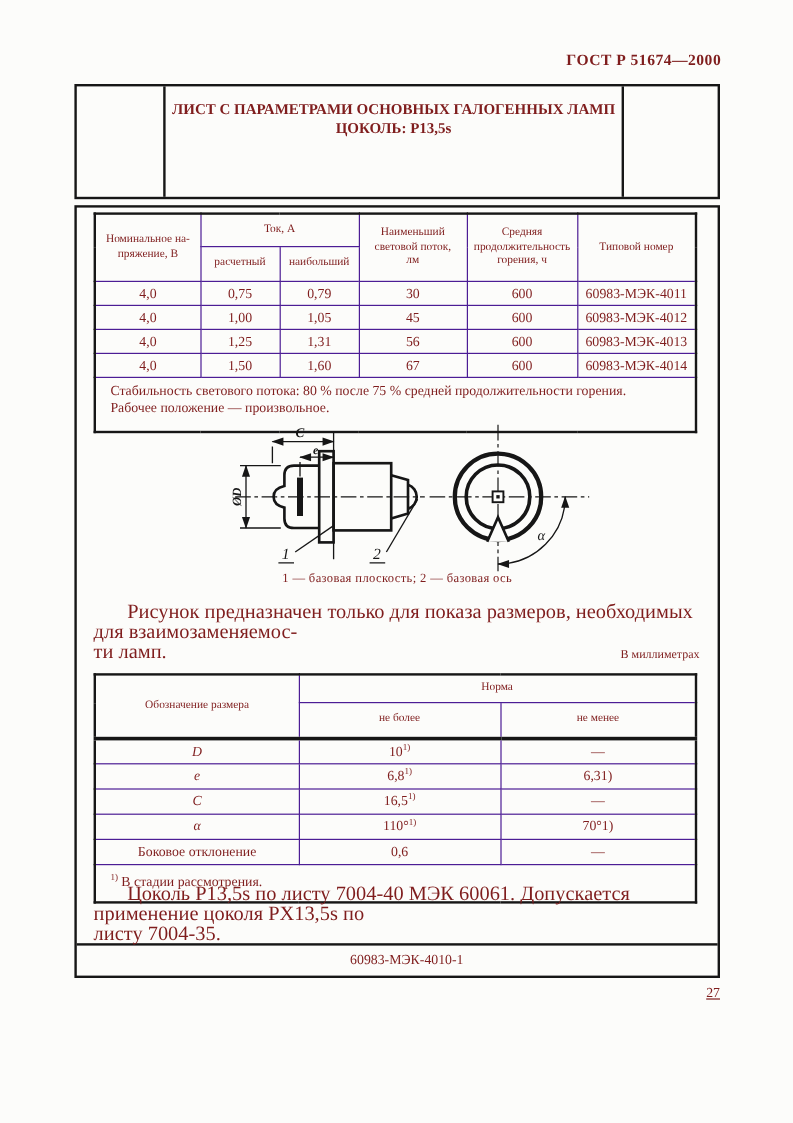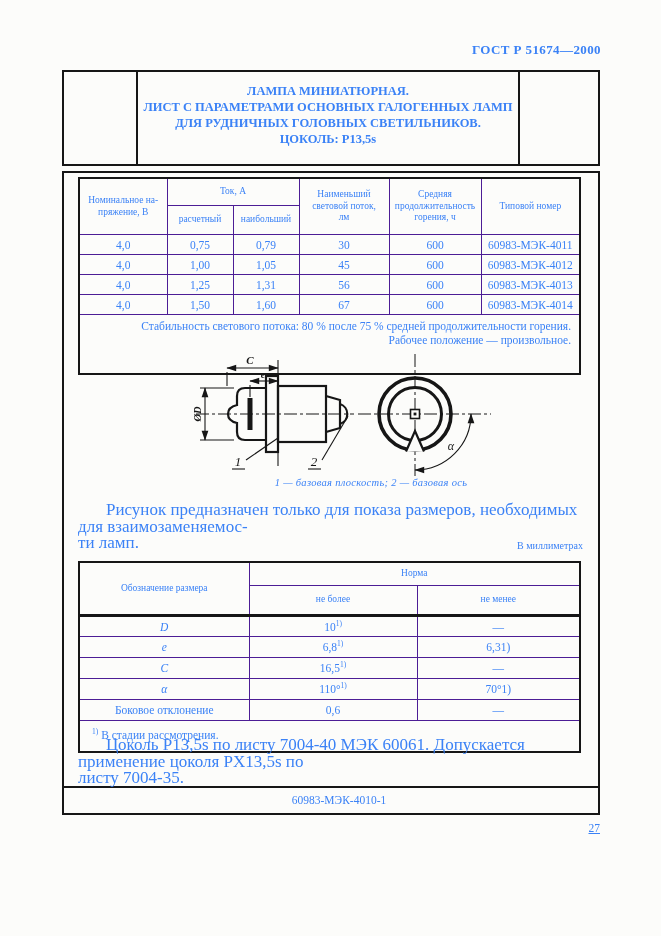--- a/index.html
+++ b/index.html
@@ -1,18 +1,18 @@
 <!DOCTYPE html>
 <html lang="ru"><head>
 <meta charset="utf-8">
 <style>
   html,body { margin:0; padding:0; background:#e8e8e8; }
   .page {
     position:relative; width:661px; height:936px; margin:0 auto;
-    background:#fcfcfa; color:#3b82f6;
+    background:#fcfcfa; color:#7f1d1d;
     font-family:"Liberation Serif","DejaVu Serif",serif;
     overflow:hidden;
   }
   
   .gost-ref {
     position:absolute; top:42px; right:60px;
     font-weight:bold; font-size:13px; letter-spacing:.4px;
   }
   
   .title-box {
@@ -47,38 +47,38 @@
     padding:1px 2px; overflow:hidden;
   }
   th { font-weight:normal; font-size:9.5px; line-height:11.5px; white-space:pre-line; }
   td { font-size:11.5px; }
 
   #t1 { left:78px; top:177px; width:501px; }
   #t1 tr.hrow1 th { height:24px; }
   #t1 tr.hrow2 th { height:26px; }
   #t1 tbody tr { height:20px; }
   #t1 td.note-cell {
-    text-align:right; white-space:pre-line; font-size:11.5px;
-    line-height:14px; padding:4px 8px 20px 12px; height:34px; vertical-align:top;margin-top:48px;
+    text-align:left; white-space:pre-line; font-size:11.5px;
+    line-height:14px; padding:4px 8px 6px 12px; height:34px; vertical-align:top;margin-top:48px;
   }
 
   #t2 { left:78px; top:561px; width:501px; }
   #t2 tr.hrow1 th { height:20px; }
   #t2 tr.hrow2 th { height:26px; }
   #t2 th.thick, #t2 tr.hrow2 th { border-bottom:3px solid #161616; }
   #t2 tbody tr { height:21px; }
   #t2 td.sym { font-style:italic; }
   #t2 td.fn-cell { text-align:left; padding:3px 20px 5px 12px; height:22px; font-size:11.5px; }
   sup { font-size:7.5px; vertical-align:super; line-height:0; }
 
   
   .drawing-svg { position:absolute; left:62px; top:352px; width:538px; height:124px; }
   .drawing-caption {
     position:absolute; left:62px; top:477px; width:538px; text-align:center;
-    font-style:italic; font-size:10.5px; letter-spacing:.3px;padding-left:40px;
+    font-size:10.5px; letter-spacing:.3px;
   }
   
   .para {
     position:absolute; left:78px; width:505px; font-size:17px;
     line-height:16.5px; white-space:pre-line; text-indent:28px;
   }
   #p-figure { top:502px; }
   #p-cap    { top:737px; }
   .units-note { position:absolute; top:540px; right:78px; font-size:10px; }
 
@@ -90,23 +90,21 @@
 </head>
 <body>
 
 <div class="page">
 
   <div class="gost-ref">ГОСТ Р 51674—2000</div>
 
   <div class="title-box">
     <div class="title-cell-left"></div>
     <div class="title-cell-main">
-      <div>ЛАМПА МИНИАТЮРНАЯ.</div>
       <div>ЛИСТ С ПАРАМЕТРАМИ ОСНОВНЫХ ГАЛОГЕННЫХ ЛАМП</div>
-      <div>ДЛЯ РУДНИЧНЫХ ГОЛОВНЫХ СВЕТИЛЬНИКОВ.</div>
       <div>ЦОКОЛЬ: P13,5s</div>
     </div>
     <div class="title-cell-right"></div>
   </div>
 
   <div class="main-box">
     <div class="footer-band">
       <span>60983-МЭК-4010-1</span>
     </div>
   </div>

